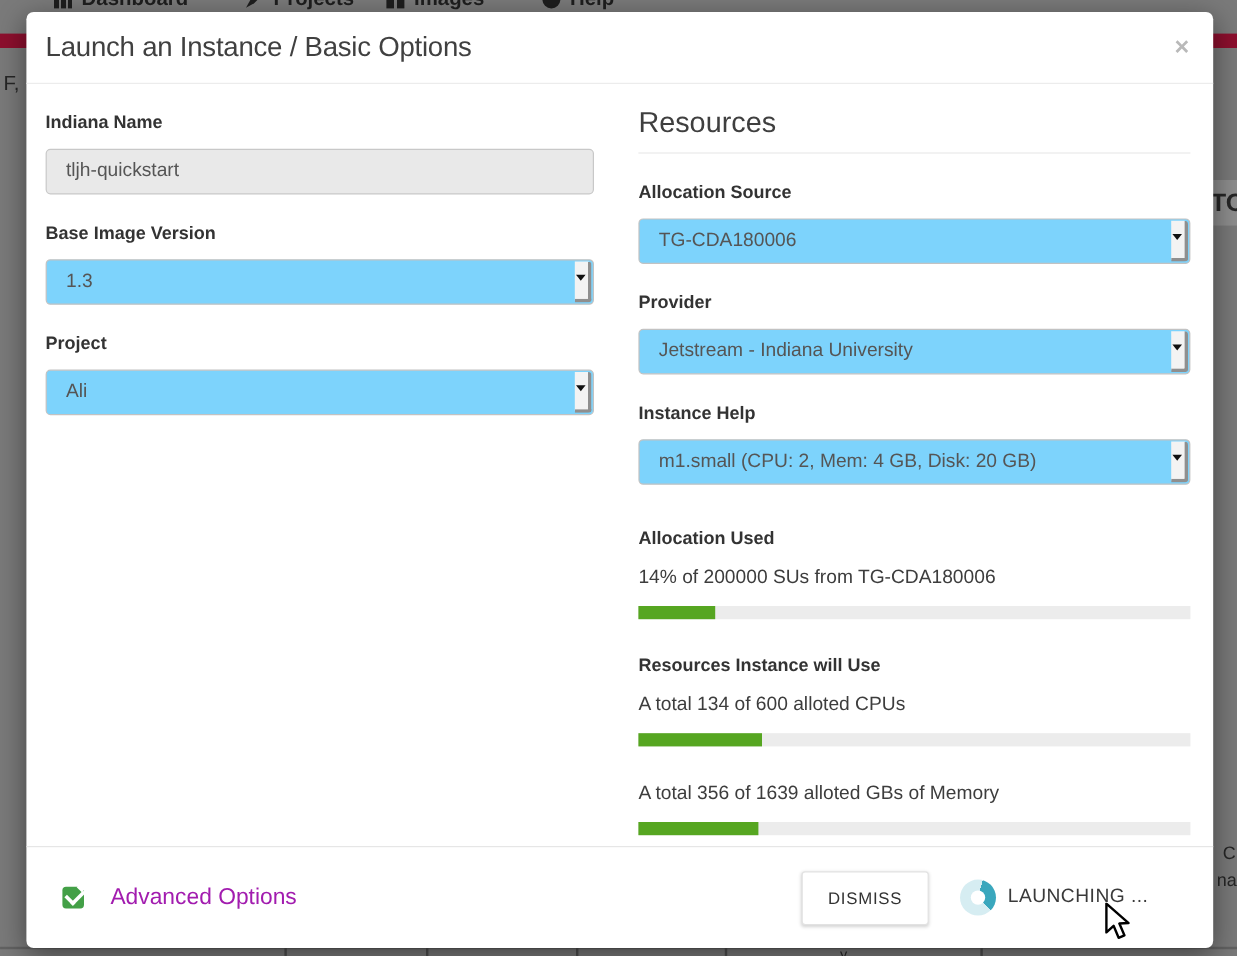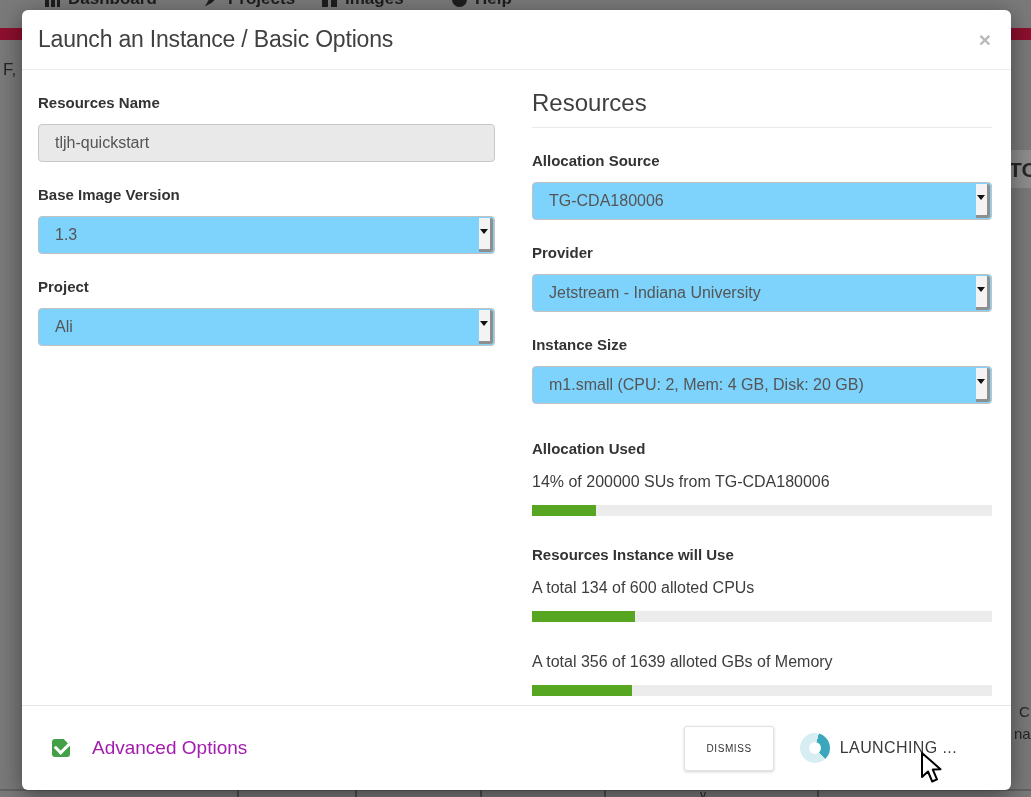--- a/index.html
+++ b/index.html
@@ -71,21 +71,21 @@
   .adv-link { display:flex; align-items:center; gap:22px; font-size:19px;
               color:#a21caf; cursor:pointer; }
   .check-icon { position:relative; width:18px; height:18px; background:#43a047;
                 border-radius:3px; }
   .check-icon::after { content:""; position:absolute; left:3px; top:2px; width:12px; height:7px;
                        border-left:3px solid #fff; border-bottom:3px solid #fff;
                        transform:rotate(-45deg); }
   .check-icon::before { content:""; position:absolute; right:-2px; top:-3px; width:7px; height:6px;
                         background:#fff; transform:rotate(-45deg); }
   .dismiss-btn { margin-left:auto; height:45px; padding:0 21px; background:#fff;
-                 border:1px solid #e2e2e2; border-radius:3px; font-size:10px; font-weight:500;
+                 border:1px solid #e2e2e2; border-radius:3px; font-size:14px; font-weight:500;
                  color:#333; letter-spacing:0.6px; box-shadow:0 1px 3px rgba(0,0,0,.18);
                  cursor:pointer; font-family:"Liberation Sans","DejaVu Sans",sans-serif; }
   .launch-group { display:flex; align-items:center; gap:10px; margin-left:26px; cursor:pointer; }
   .spinner { width:30px; height:30px; border-radius:50%; position:relative;
              background:conic-gradient(from 15deg, #3aa7bd 0deg 120deg, #d6edf2 120deg 360deg); }
   .spinner::after { content:""; position:absolute; left:9px; top:9px; width:12px; height:12px;
                     border-radius:50%; background:#fff; }
   .launch-label { font-size:16px; font-weight:500; color:#3a3a3a; letter-spacing:0.4px; }
 
   .cursor { position:absolute; left:918px; top:752px; z-index:50; }
@@ -130,21 +130,21 @@
   <div class="modal-header">
     <div class="modal-title">Launch an Instance / Basic Options</div>
     <div class="modal-close">×</div>
   </div>
 
   <div class="modal-body">
 
     <div class="col-left">
 
       <div class="form-group">
-        <span class="field-label">Resources Name</span>
+        <span class="field-label">Indiana Name</span>
         <input class="text-input" type="text" value="tljh-quickstart" style="">
       </div>
 
       <div class="form-group">
         <span class="field-label">Base Image Version</span>
         <div class="select">
           <span>1.3</span>
           <span class="select-strip"></span>
         </div>
       </div>
@@ -171,21 +171,21 @@
 
       <div class="form-group">
         <span class="field-label">Provider</span>
         <div class="select">
           <span>Jetstream - Indiana University</span>
           <span class="select-strip"></span>
         </div>
       </div>
 
       <div class="form-group">
-        <span class="field-label">Instance Size</span>
+        <span class="field-label">Instance Help</span>
         <div class="select">
           <span>m1.small (CPU: 2, Mem: 4 GB, Disk: 20 GB)</span>
           <span class="select-strip"></span>
         </div>
       </div>
 
       <div class="stat-section">
         <div class="stat-label">Allocation Used</div>
         <div class="stat-text">14% of 200000 SUs from TG-CDA180006</div>
         <div class="progress">

